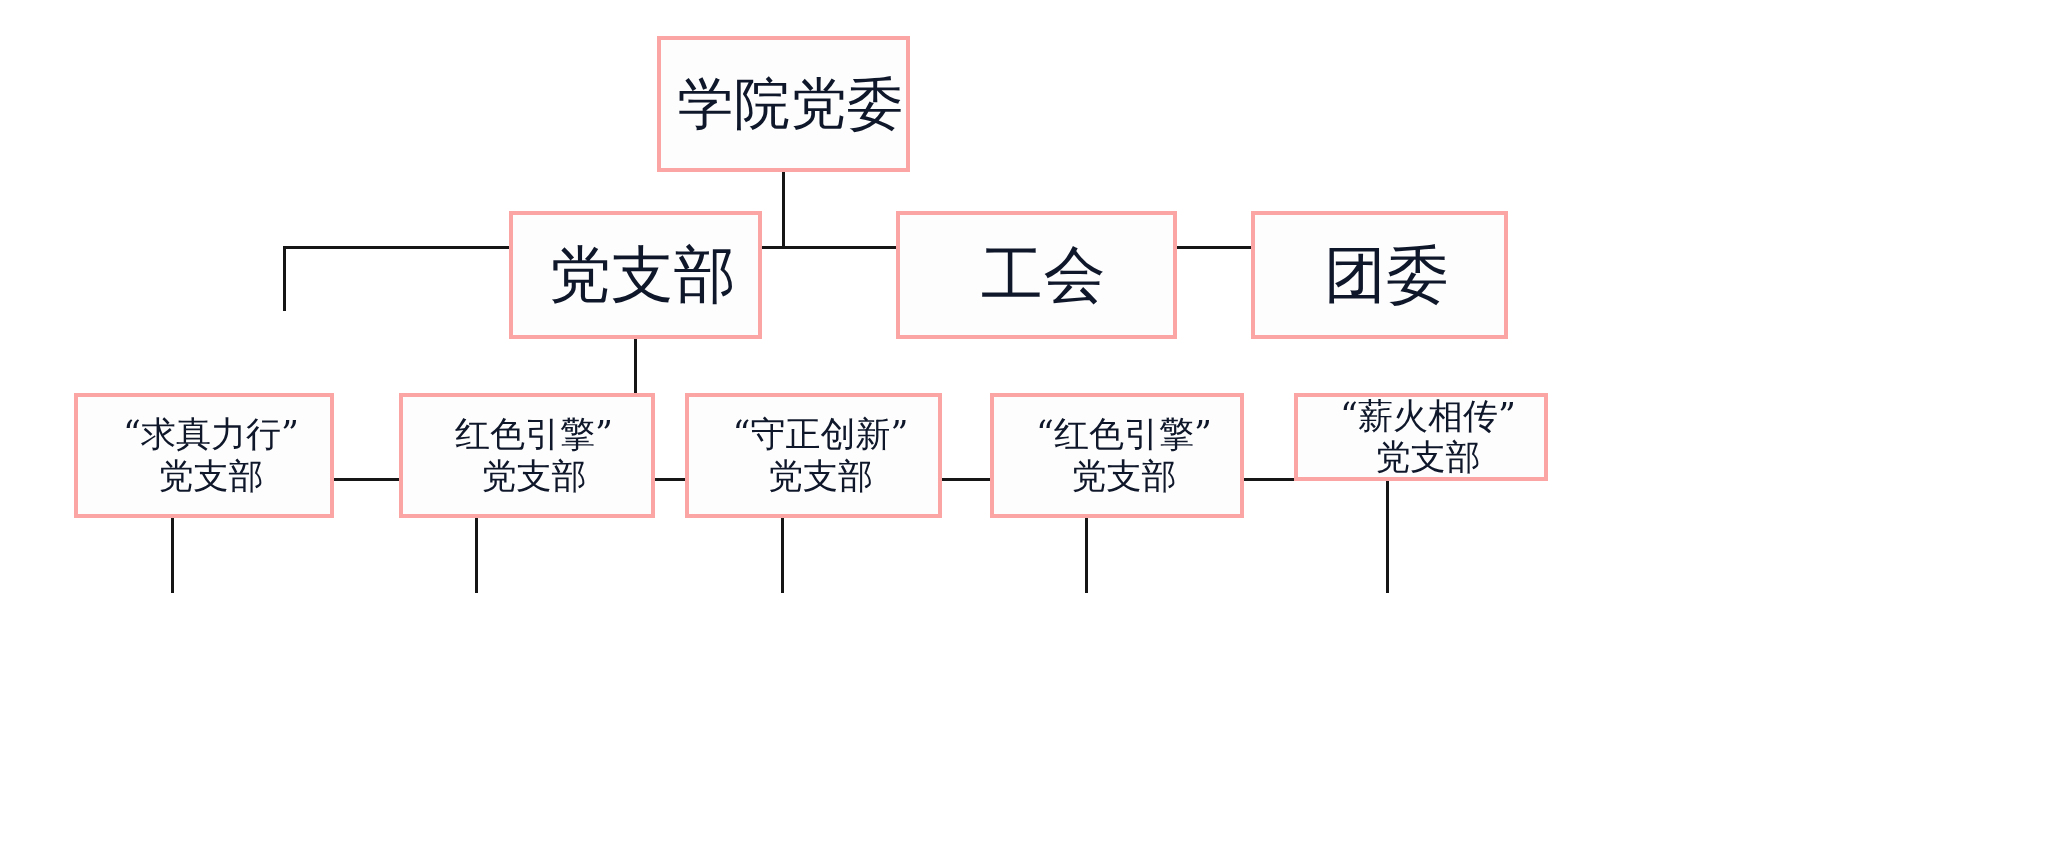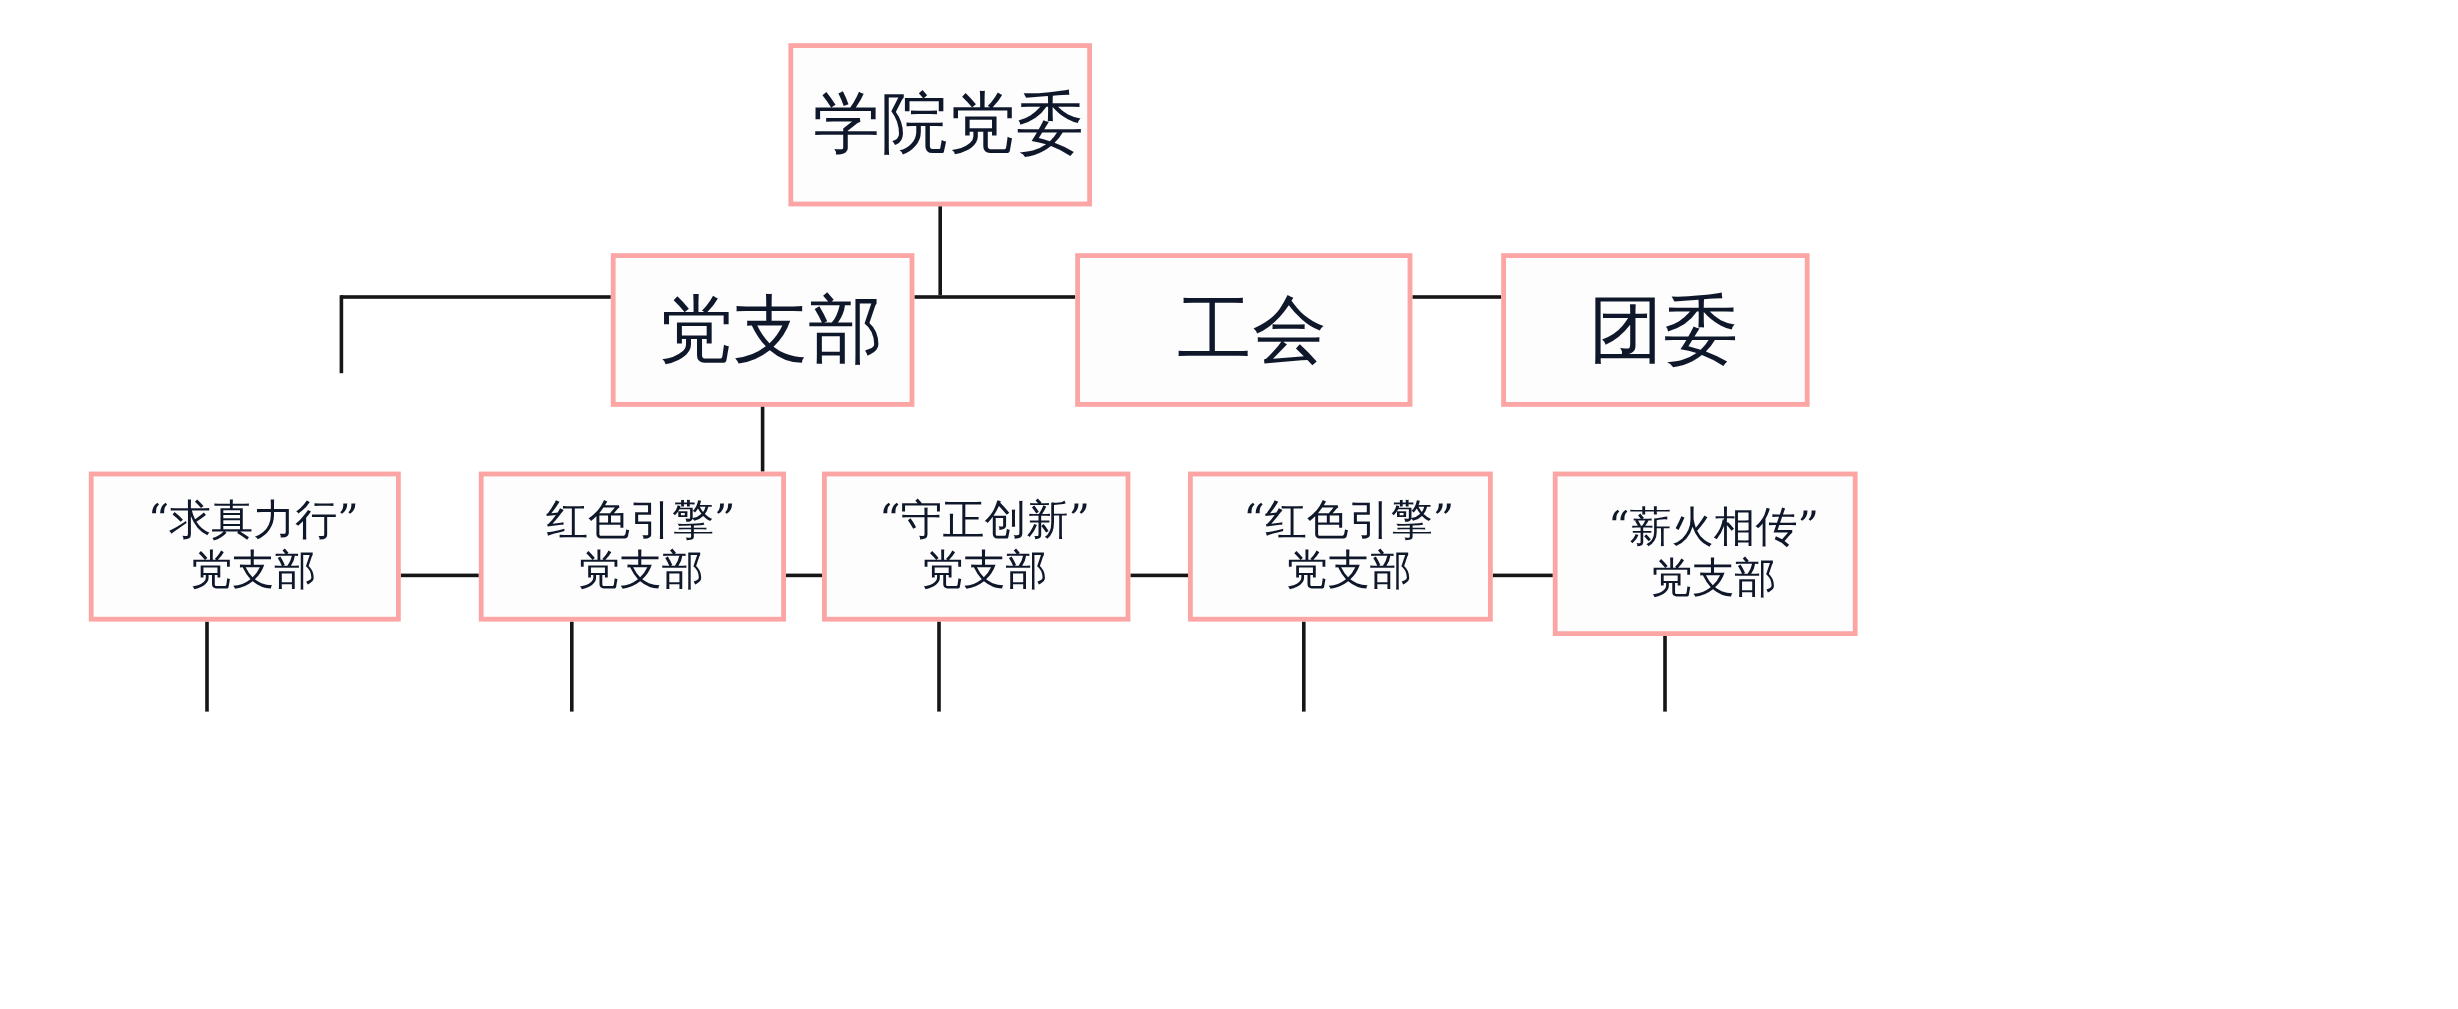--- a/index.html
+++ b/index.html
@@ -93,16 +93,16 @@
 
   <div class="node node-l3" style="left:367px; top:393px; width:256px; height:125px;">红色引擎”
 党支部</div>
 
   <div class="node node-l3" style="left:653px; top:393px; width:257px; height:125px;">“守正创新”
 党支部</div>
 
   <div class="node node-l3" style="left:958px; top:393px; width:254px; height:125px;">“红色引擎”
 党支部</div>
 
-  <div class="node node-l3" style="left:1262px; top:393px; width:254px; height:137px;">“薪火相传”
+  <div class="node node-l3" style="left:1262px; top:393px; width:254px; height:88px;">“薪火相传”
 党支部</div>
 
 </div>
 
 </body></html>

